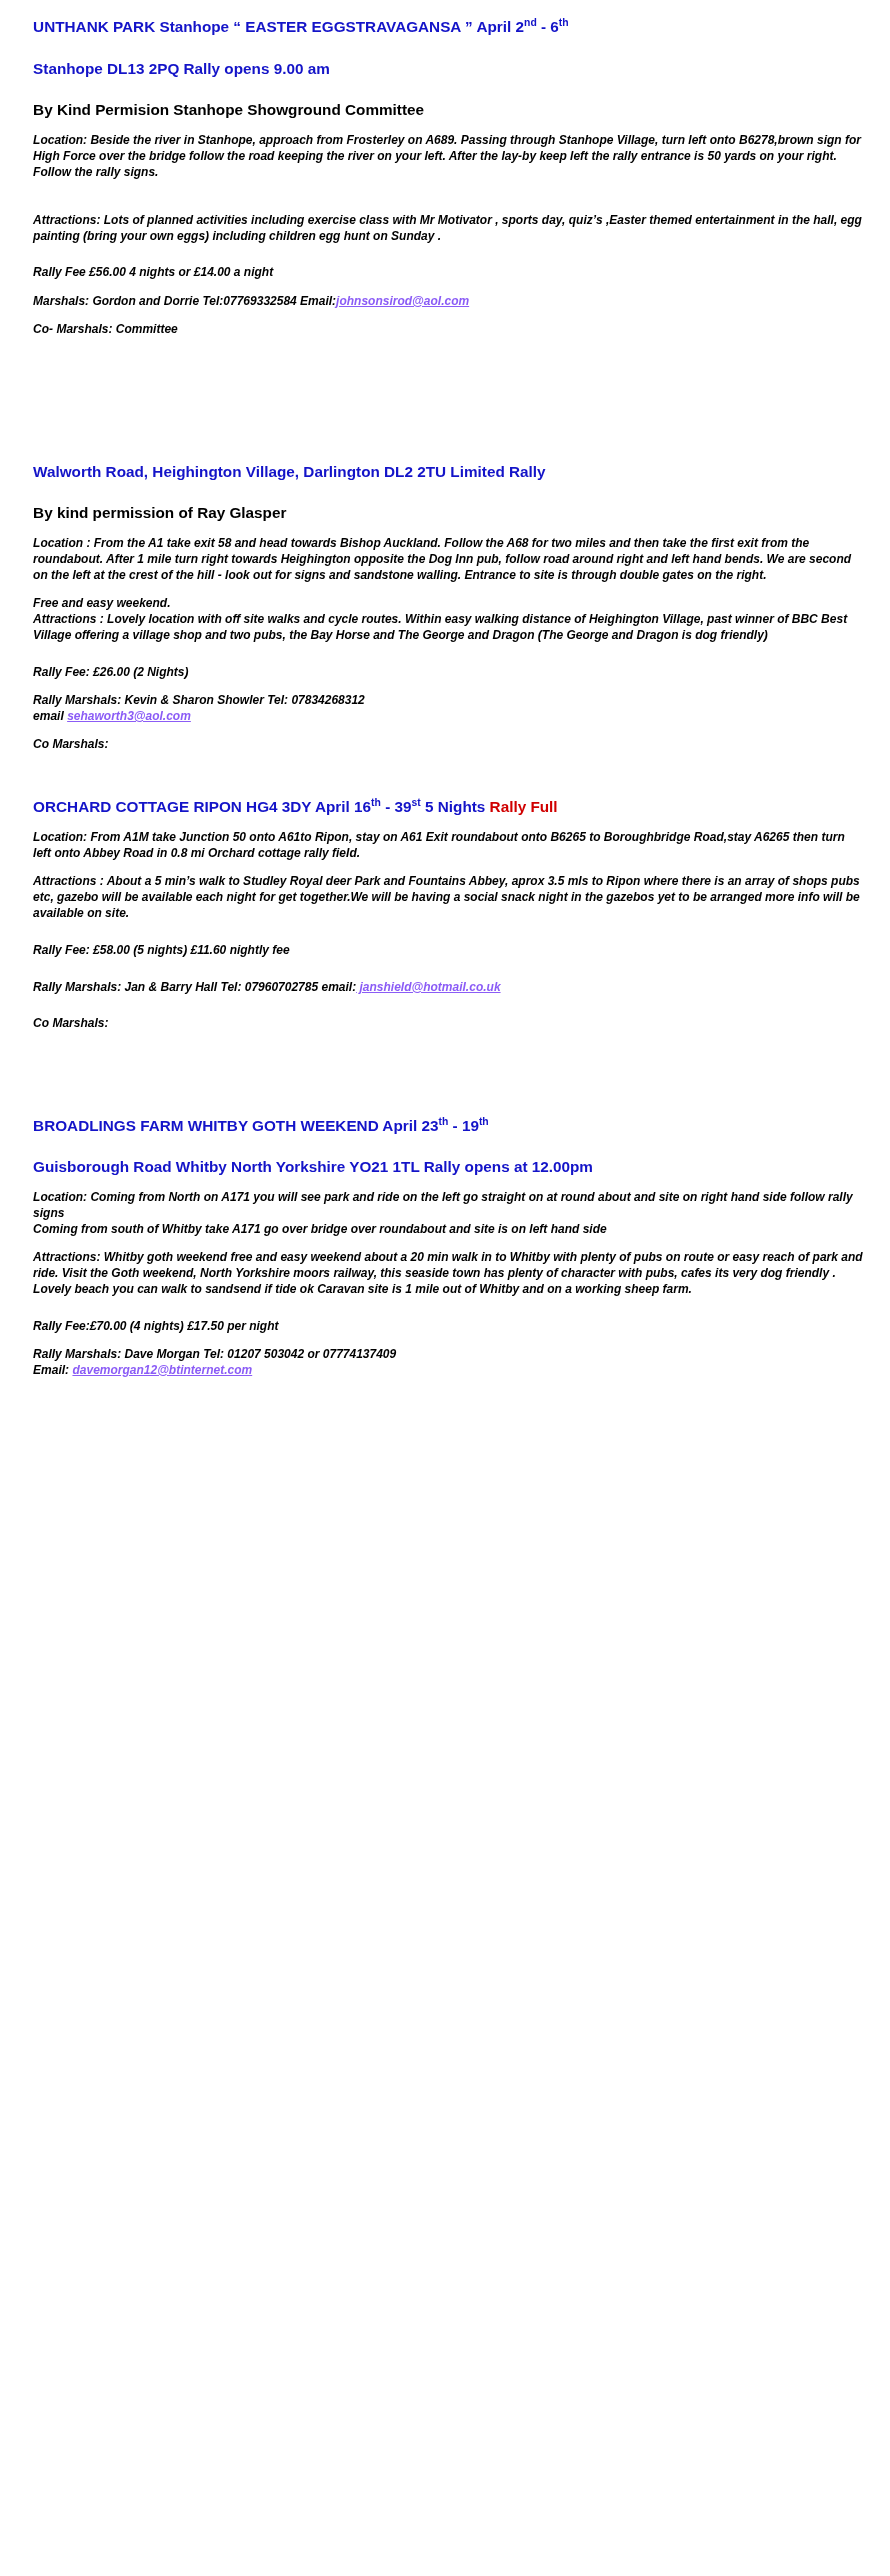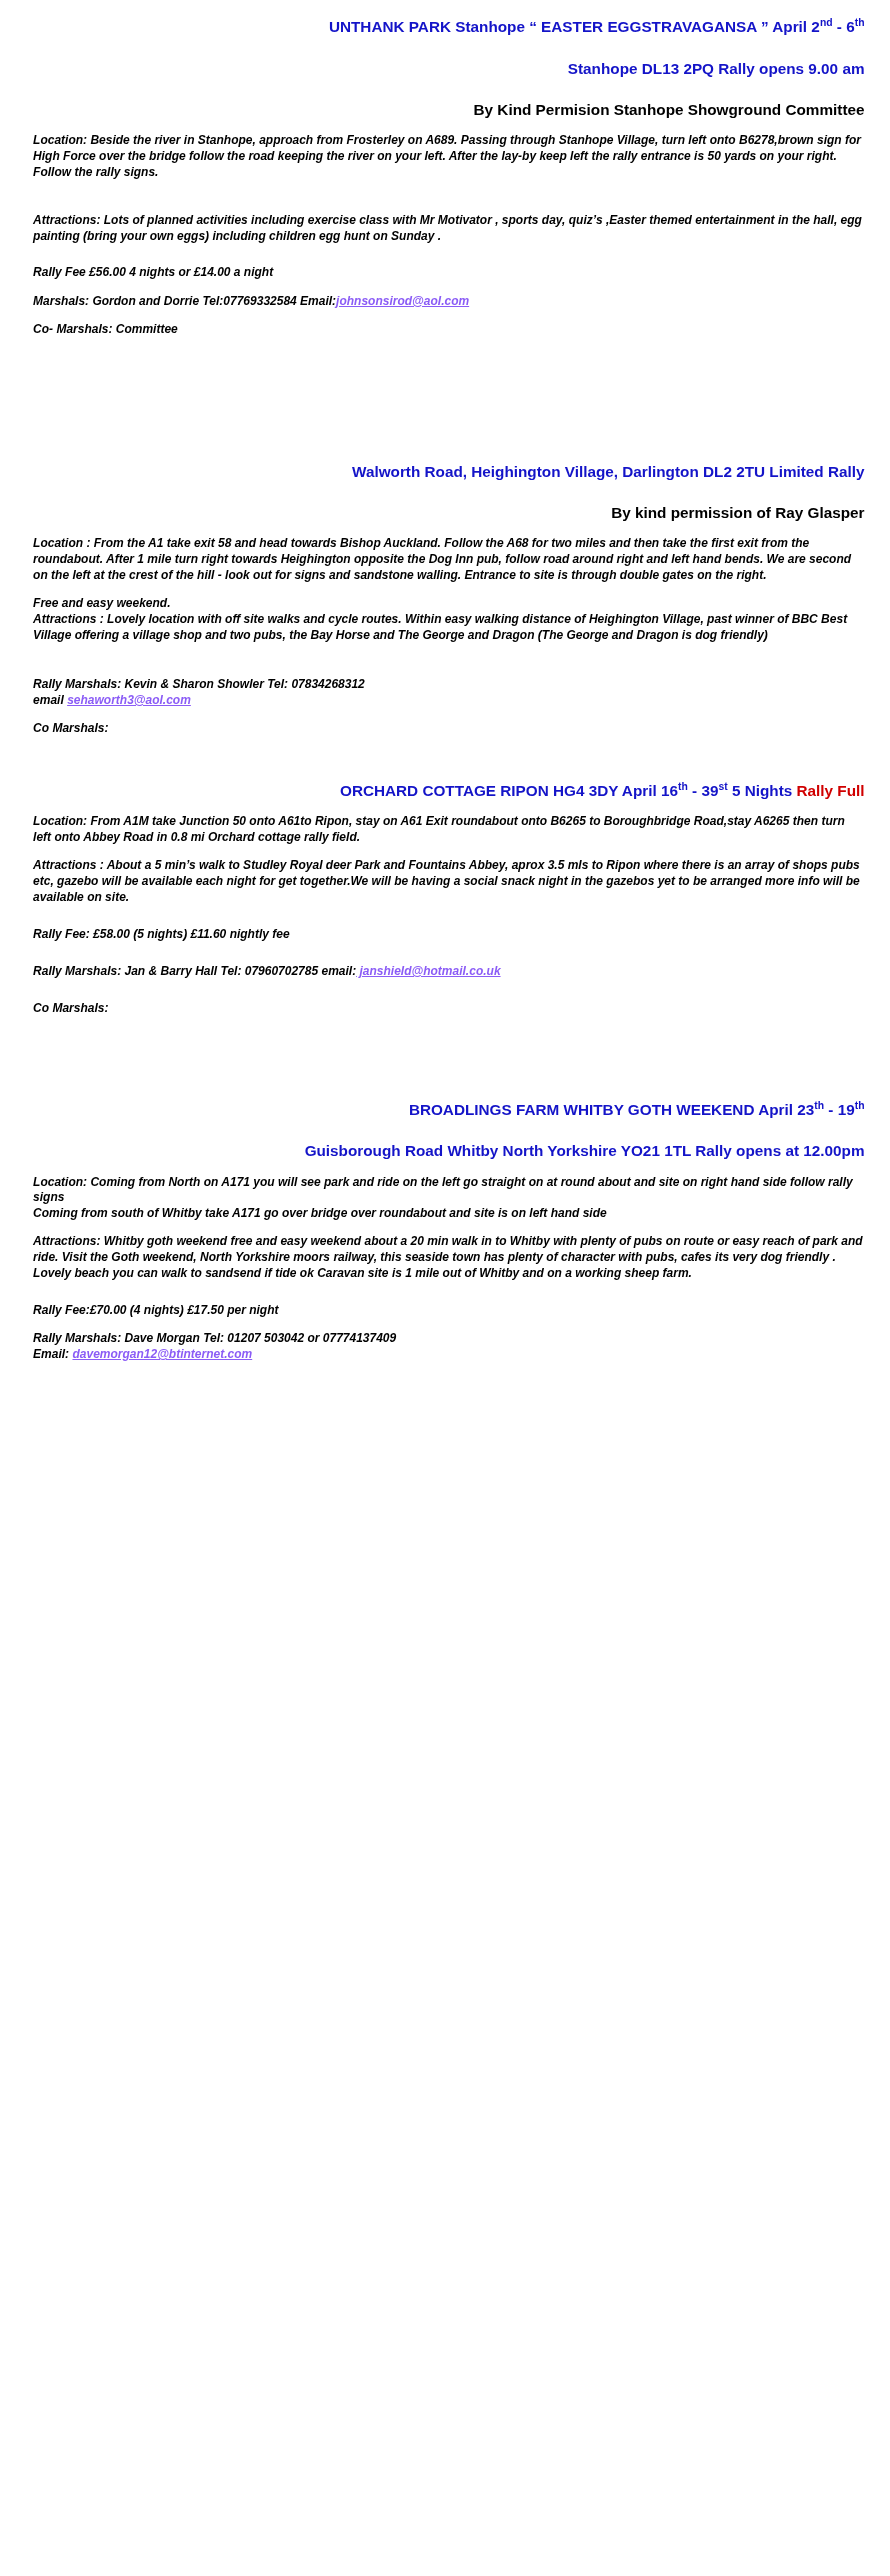--- a/index.html
+++ b/index.html
@@ -19,21 +19,21 @@
     box-sizing: border-box;
     padding: 17px 0 0 0;
     background: #ffffff;
   }
   .content {
     margin: 0 auto;
     width: 839px;
     padding-left: 7.6px;
     box-sizing: border-box;
   }
-  .center { text-align: right; }
+  .center { text-align: left; }
   .blue { color: #1414c8; }
   .red  { color: #d00000; }
   .black{ color: #000000; }
   .head-line {
     font-size: 15.3px;
     font-weight: bold;
     line-height: 1.35;
   }
   .sp-s  { height: 12.4px; }
   .sp-m  { height: 21px; }
@@ -119,20 +119,21 @@
       <div class="para">Location : From the A1 take exit 58 and head towards Bishop Auckland. Follow the A68 for two miles and then take the first exit from the roundabout. After 1 mile turn right towards Heighington opposite the Dog Inn pub, follow road around right and left hand bends. We are second on the left at the crest of the hill - look out for signs and sandstone walling.  Entrance to site is through double gates on the right.</div>
 
       <div class="sp-s"></div>
 
       <div class="para">Free and easy weekend.</div>
 
       <div class="para">Attractions : Lovely location with off site walks and cycle routes. Within easy walking distance of Heighington Village, past winner of BBC Best Village offering a village shop and two pubs, the Bay Horse and The George and Dragon (The George and Dragon is dog friendly)</div>
 
       <div class="sp-m"></div>
 
+      <div class="para">Rally Fee: £26.00   (2 Nights)</div>
 
       <div class="sp-s"></div>
 
       <div class="para">Rally Marshals: Kevin &amp; Sharon Showler Tel: 07834268312</div>
 
       <div class="para">
         <span>email </span><a class="email" href="#">sehaworth3@aol.com</a>
       </div>
 
       <div class="sp-s"></div>

